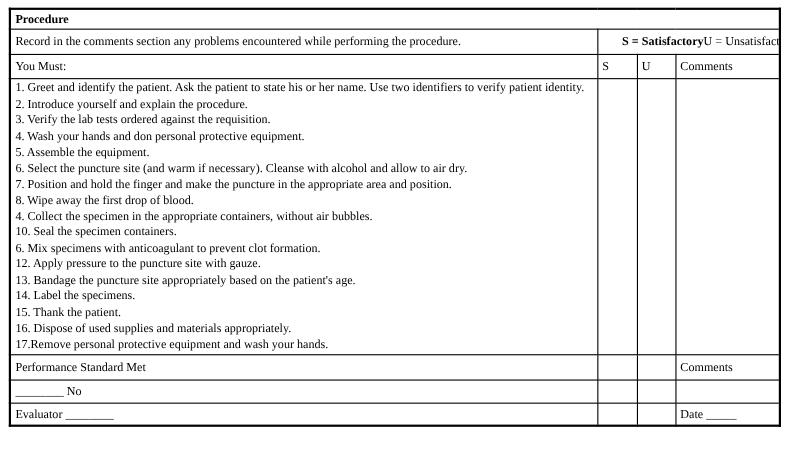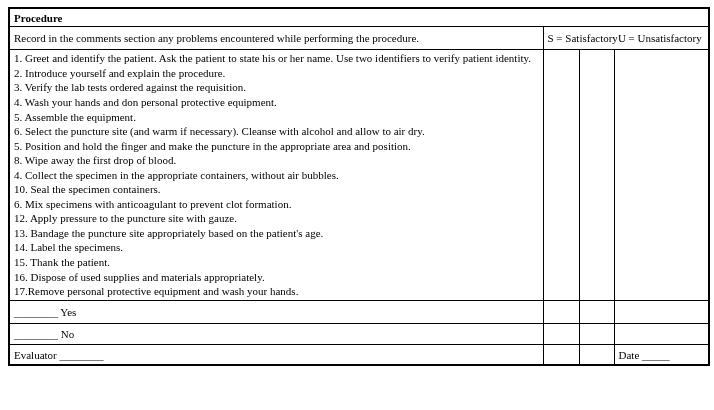--- a/index.html
+++ b/index.html
@@ -38,21 +38,21 @@
     font-size: 11.5px;
     height: 17px;
   }
   td.instructions-cell {
     height: 22px;
   }
   td.legend-cell {
     font-size: 10.4px;
     padding-left: 5px;
   }
-  .legend-bold { font-weight: normal; }
+  .legend-bold { font-weight: bold; margin-left: 18px; }
   td.youmust-cell { height: 21px; }
   td.colhead-cell { padding-left: 6px; }
   td.steps-cell {
     vertical-align: top;
     padding: 4px 2px 0 10px;
     height: 250px;
   }
   .step-line {
     font-size: 11px;
     line-height: 14.55px;
@@ -81,53 +81,59 @@
       <td class="title-cell" colspan="4">Procedure</td>
     </tr>
 
     <tr>
       <td class="instructions-cell">Record in the comments section any problems encountered while performing the procedure.</td>
       <td class="instructions-cell legend-cell" colspan="3">
         <span class="legend-bold">S = Satisfactory</span><span>U = Unsatisfactory</span>
       </td>
     </tr>
 
+    <tr>
+      <td class="youmust-cell">You Must:</td>
+      <td class="youmust-cell colhead-cell">S</td>
+      <td class="youmust-cell colhead-cell">U</td>
+      <td class="youmust-cell colhead-cell">Comments</td>
+    </tr>
 
     <tr>
       <td class="steps-cell">
             <div class="step-line">1. Greet and identify the patient. Ask the patient to state his or her name. Use two identifiers to verify patient identity.</div>
             <div class="step-line">2. Introduce yourself and explain the procedure.</div>
             <div class="step-line">3. Verify the lab tests ordered against the requisition.</div>
             <div class="step-line">4. Wash your hands and don personal protective equipment.</div>
             <div class="step-line">5. Assemble the equipment.</div>
             <div class="step-line">6. Select the puncture site (and warm if necessary). Cleanse with alcohol and allow to air dry.</div>
-            <div class="step-line">5. Position and hold the finger and make the puncture in the appropriate area and position.</div>
+            <div class="step-line">7. Position and hold the finger and make the puncture in the appropriate area and position.</div>
             <div class="step-line">8. Wipe away the first drop of blood.</div>
             <div class="step-line">4. Collect the specimen in the appropriate containers, without air bubbles.</div>
             <div class="step-line">10. Seal the specimen containers.</div>
             <div class="step-line">6. Mix specimens with anticoagulant to prevent clot formation.</div>
             <div class="step-line">12. Apply pressure to the puncture site with gauze.</div>
             <div class="step-line">13. Bandage the puncture site appropriately based on the patient's age.</div>
             <div class="step-line">14. Label the specimens.</div>
             <div class="step-line">15. Thank the patient.</div>
             <div class="step-line">16. Dispose of used supplies and materials appropriately.</div>
             <div class="step-line">17.Remove personal protective equipment and wash your hands.</div>
           </td>
       <td class="steps-cell"></td>
       <td class="steps-cell"></td>
       <td class="steps-cell"></td>
     </tr>
 
+    <tr>
+      <td class="performance-cell">Performance Standard Met</td>
+      <td class="performance-cell"></td>
+      <td class="performance-cell"></td>
+      <td class="performance-cell comments-head">Comments</td>
+    </tr>
 
-    <tr>
-      <td class="yes-cell">________ Yes</td>
-      <td class="yes-cell"></td>
-      <td class="yes-cell"></td>
-      <td class="yes-cell"></td>
-    </tr>
 
     <tr>
       <td class="no-cell">________ No</td>
       <td class="no-cell"></td>
       <td class="no-cell"></td>
       <td class="no-cell"></td>
     </tr>
 
     <tr>
       <td class="evaluator-cell">Evaluator ________</td>

